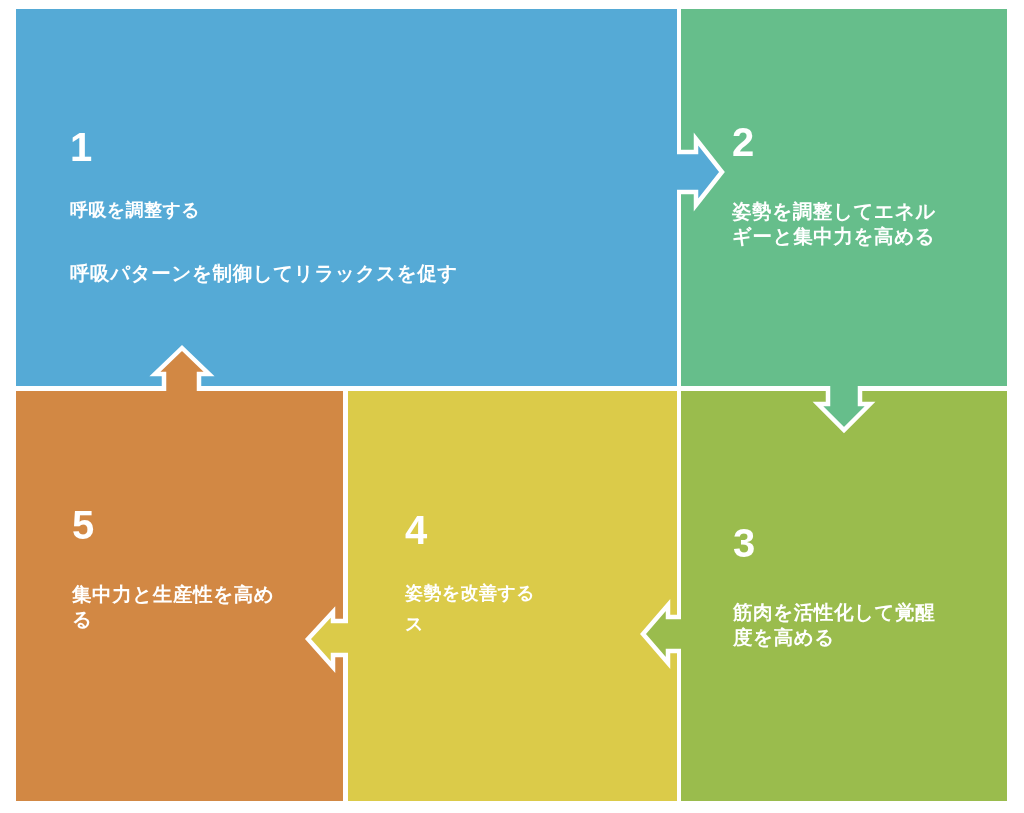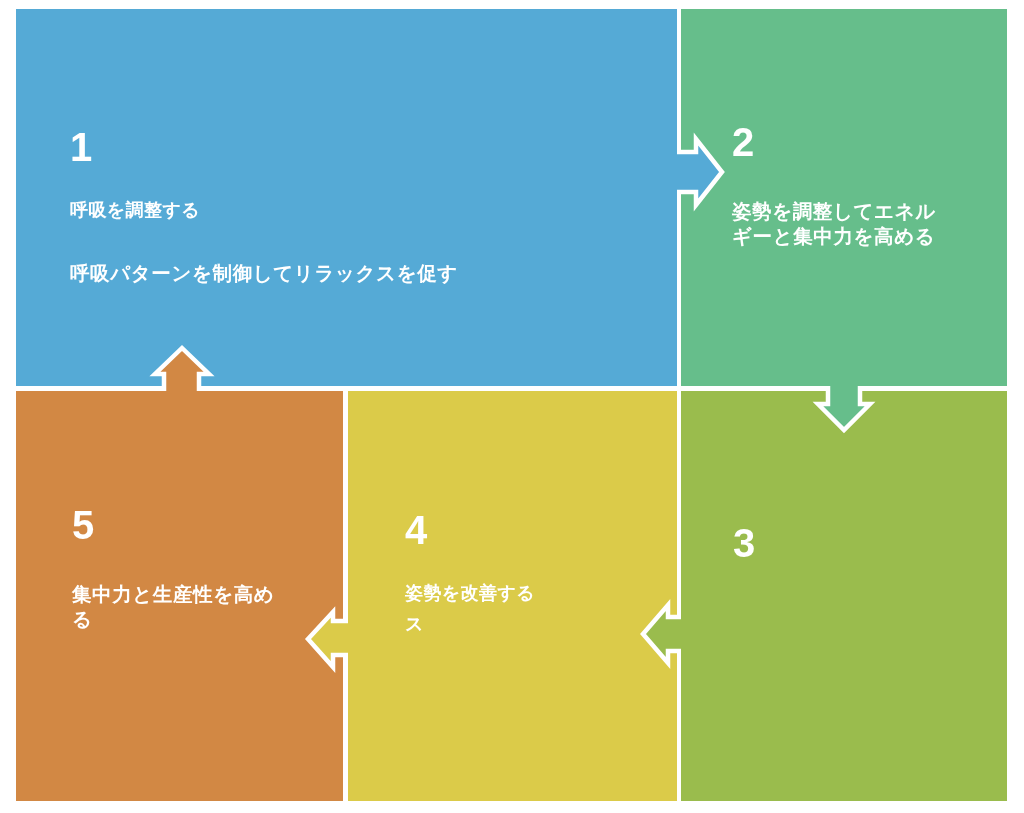--- a/index.html
+++ b/index.html
@@ -88,20 +88,22 @@
     <div class="content">
       <div class="num">2</div>
       <div class="desc">姿勢を調整してエネル
 ギーと集中力を高める</div>
     </div>
   </div>
 
   <div class="block block-3" style="background-color: rgb(154, 188, 77);">
     <div class="content">
       <div class="num">3</div>
+      <div class="desc">筋肉を活性化して覚醒
+度を高める</div>
     </div>
   </div>
 
   <div class="block block-4" style="background-color: rgb(219, 203, 73);">
     <div class="content">
       <div class="num">4</div>
       <div class="title">姿勢を改善する
 ス</div>
     </div>
   </div>

